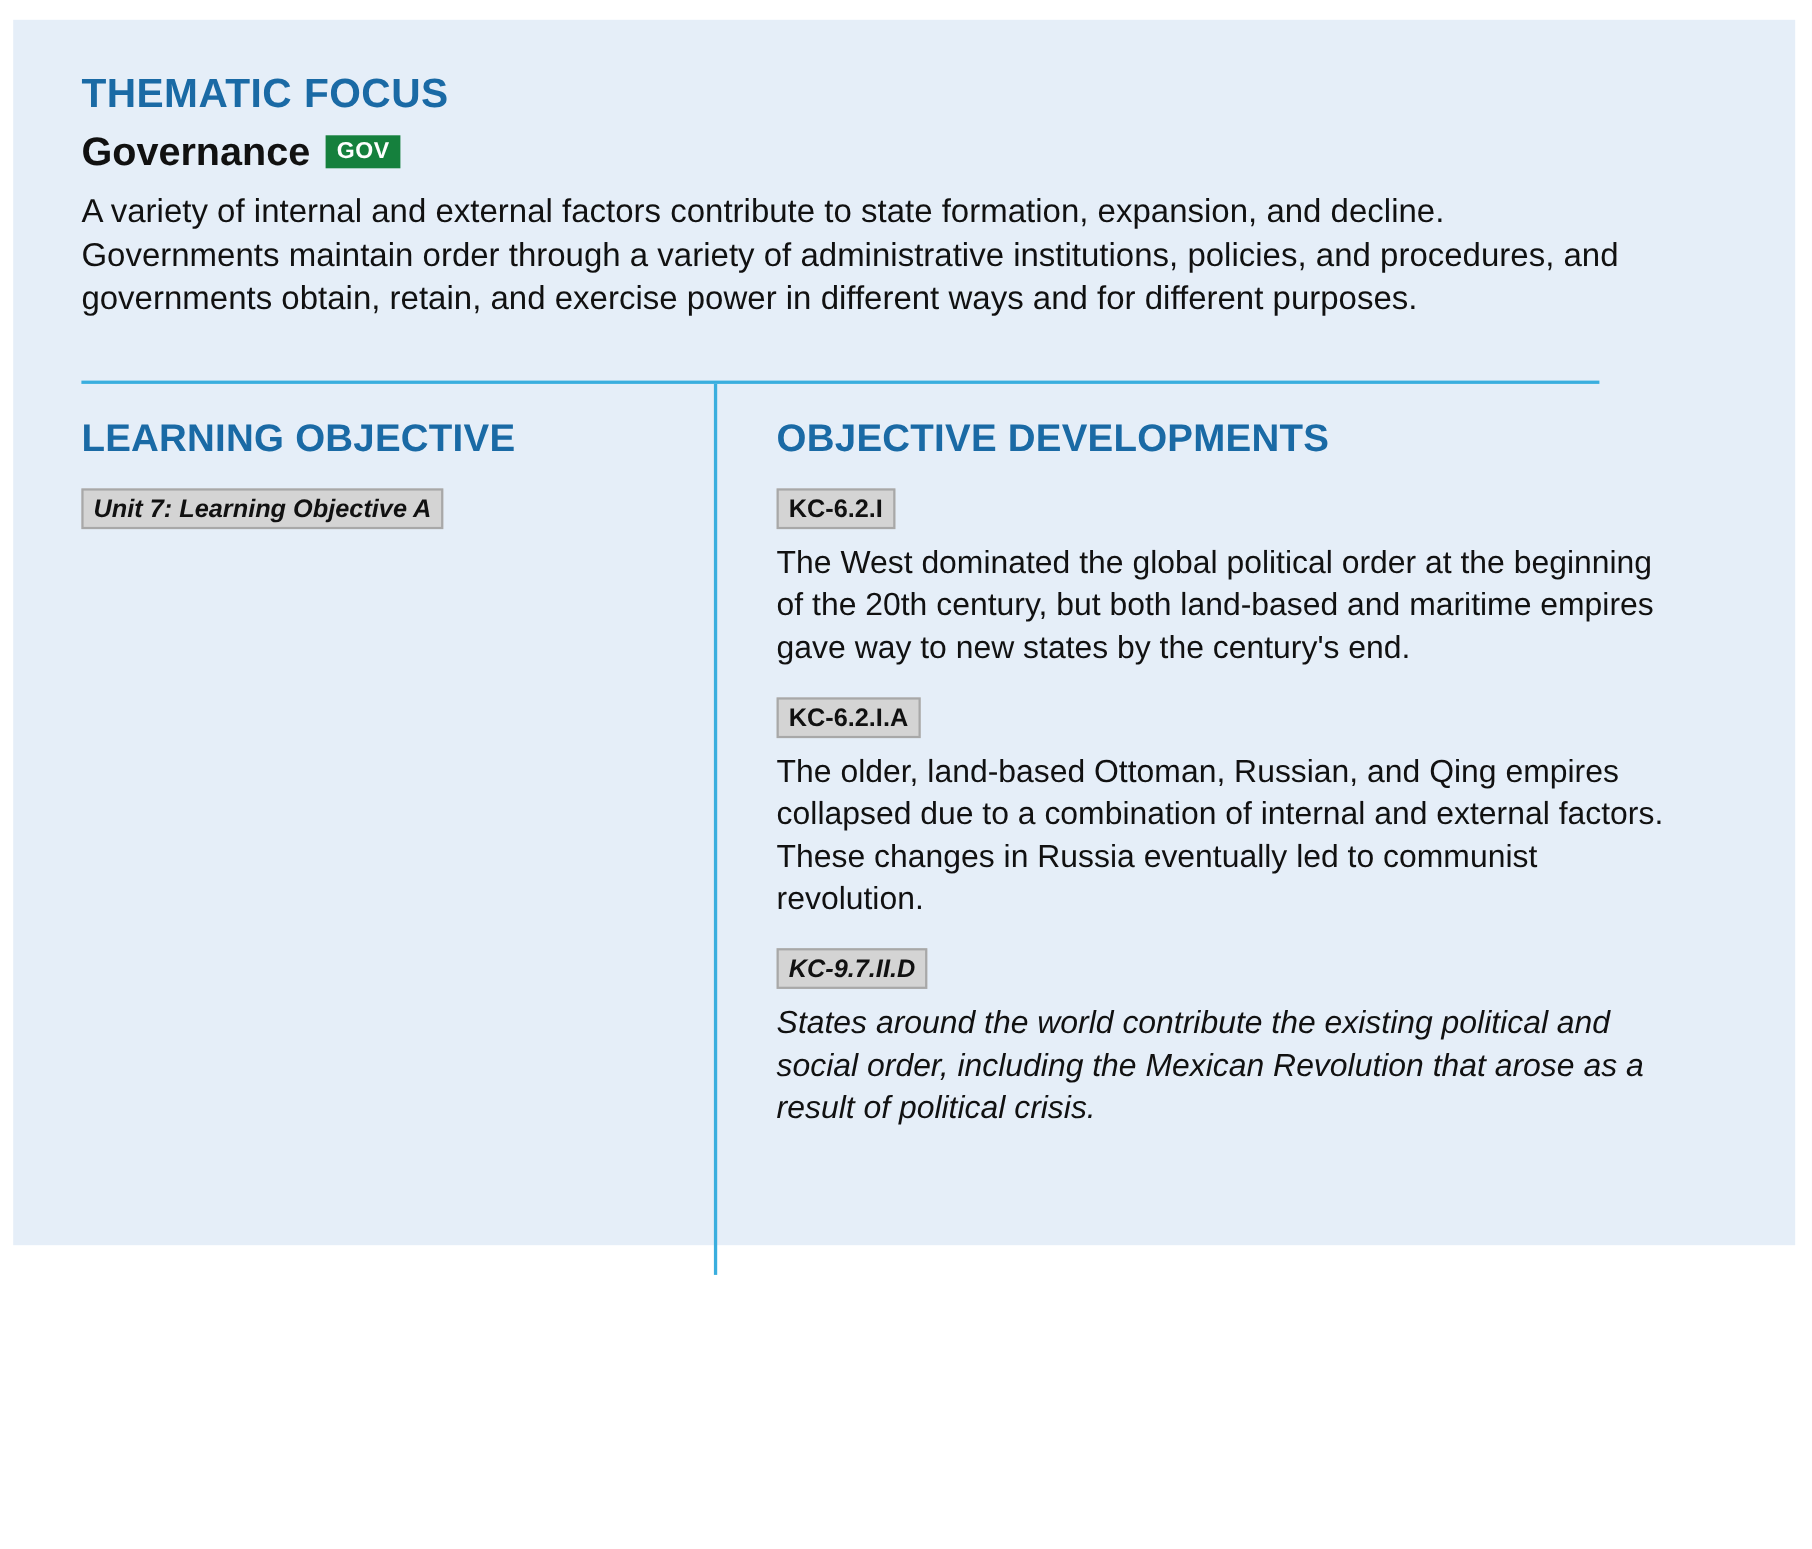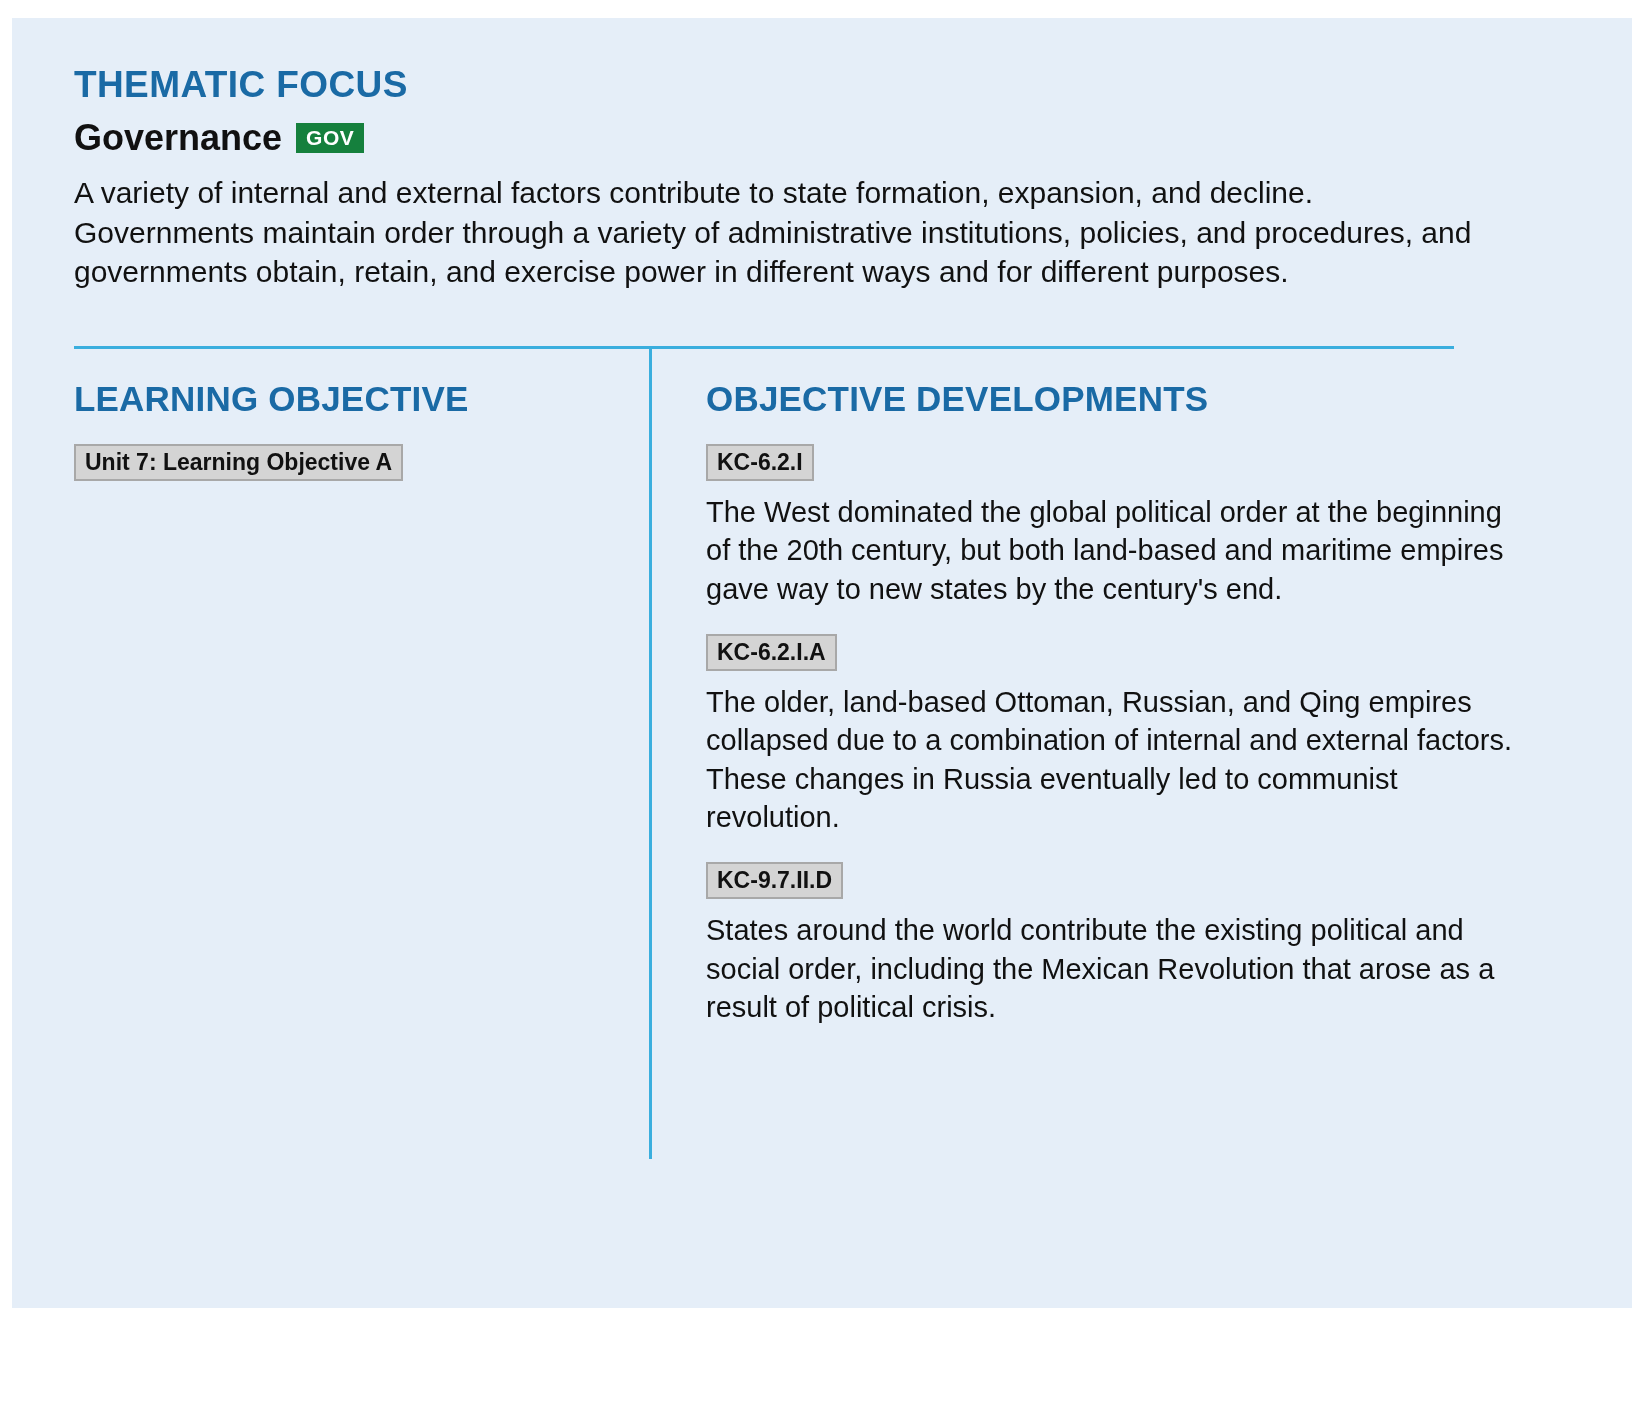--- a/index.html
+++ b/index.html
@@ -12,21 +12,21 @@
     height: 1408px;
     font-family: "Liberation Sans", sans-serif;
     overflow: hidden;
   }
 
   .page {
     position: absolute;
     left: 12px;
     top: 18px;
     width: 1620px;
-    height: 1290px;
+    height: 1114px;
     background: #e5eef8;
     box-sizing: border-box;
   }
 
   .inner {
     position: absolute;
     left: 62px;
     top: 48px;
     right: 110px;
   }
@@ -134,20 +134,21 @@
     color: #111111;
     line-height: 1.32;
     margin: 6px 0 0 0;
   }
 
   .entry {
     margin-bottom: 26px;
   }
   .entry:last-child {
     margin-bottom: 0;
+    font-style: italic;
   }
 </style>
 </head>
 <body>
 
 <div class="page">
   <div class="inner">
 
     <div class="focus-eyebrow">THEMATIC FOCUS</div>
 

